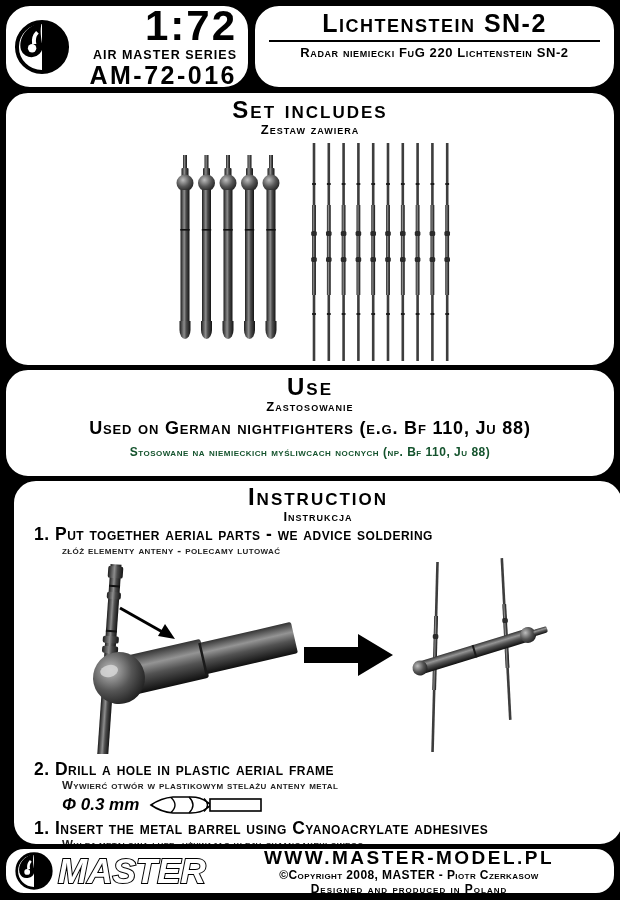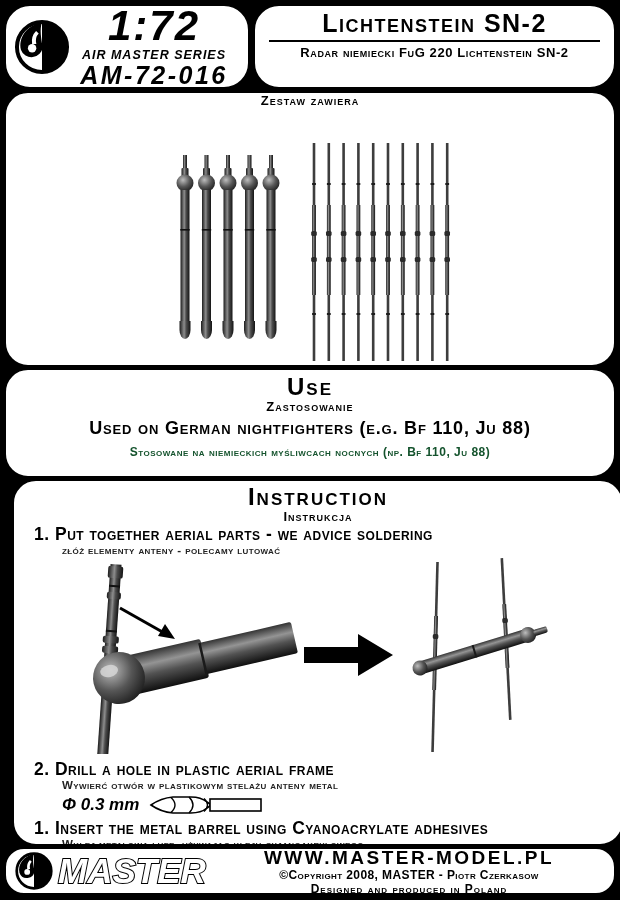--- a/index.html
+++ b/index.html
@@ -9,21 +9,21 @@
   }
   .panel{
     position:absolute;background:#fff;border:2.5px solid #000;box-sizing:border-box;
     overflow:hidden;
   }
   .sc{font-variant:small-caps;}
 
   
   #header-left{left:4px;top:4px;width:246px;height:85px;border-radius:26px;display:flex;align-items:center;}
   #header-left svg{margin-left:7px;flex:0 0 auto;}
-  .hl-text{flex:1;text-align:center;line-height:1;padding-right:11px;font-style:italic;}
+  .hl-text{flex:1;text-align:right;line-height:1;padding-right:11px;}
   .scale{font-size:42px;font-weight:bold;letter-spacing:2px;}
   .series{font-size:12.5px;font-weight:bold;letter-spacing:1px;margin-top:2px;white-space:nowrap;}
   .code{font-size:25px;font-weight:bold;letter-spacing:2.5px;margin-top:1px;white-space:nowrap;}
 
   #header-right{left:253px;top:4px;width:363px;height:85px;border-radius:26px;padding-top:5px;}
   .hr-title{font-size:25px;font-weight:bold;letter-spacing:1.5px;line-height:1.02;text-align:center;white-space:nowrap;}
   .hr-rule{border-top:2px solid #000;margin:3px 14px 3px 14px;}
   .hr-sub{font-size:13px;font-weight:bold;letter-spacing:0.6px;text-align:center;white-space:nowrap;}
 
   
@@ -70,20 +70,21 @@
   </div>
 </div>
 
 <div class="panel" id="header-right">
   <div class="hr-title sc">Lichtenstein SN-2</div>
   <div class="hr-rule"></div>
   <div class="hr-sub sc">Radar niemiecki FuG 220 Lichtenstein SN-2</div>
 </div>
 
 <div class="panel" id="set-panel">
+  <div class="sec-title sc">Set includes</div>
   <div class="sec-sub sc">Zestaw zawiera</div>
   <svg id="parts-svg" width="606" height="222" viewBox="0 0 606 222">
     <defs>
       <linearGradient id="gcyl" x1="0" y1="0" x2="1" y2="0">
         <stop offset="0" stop-color="#1c1c1c"></stop>
           <stop offset="0.42" stop-color="#8d8d8d"></stop>
         <stop offset="0.62" stop-color="#4c4c4c"></stop>
           <stop offset="1" stop-color="#141414"></stop>
       </linearGradient>
       <linearGradient id="gcylv" x1="0" y1="0" x2="0" y2="1">

